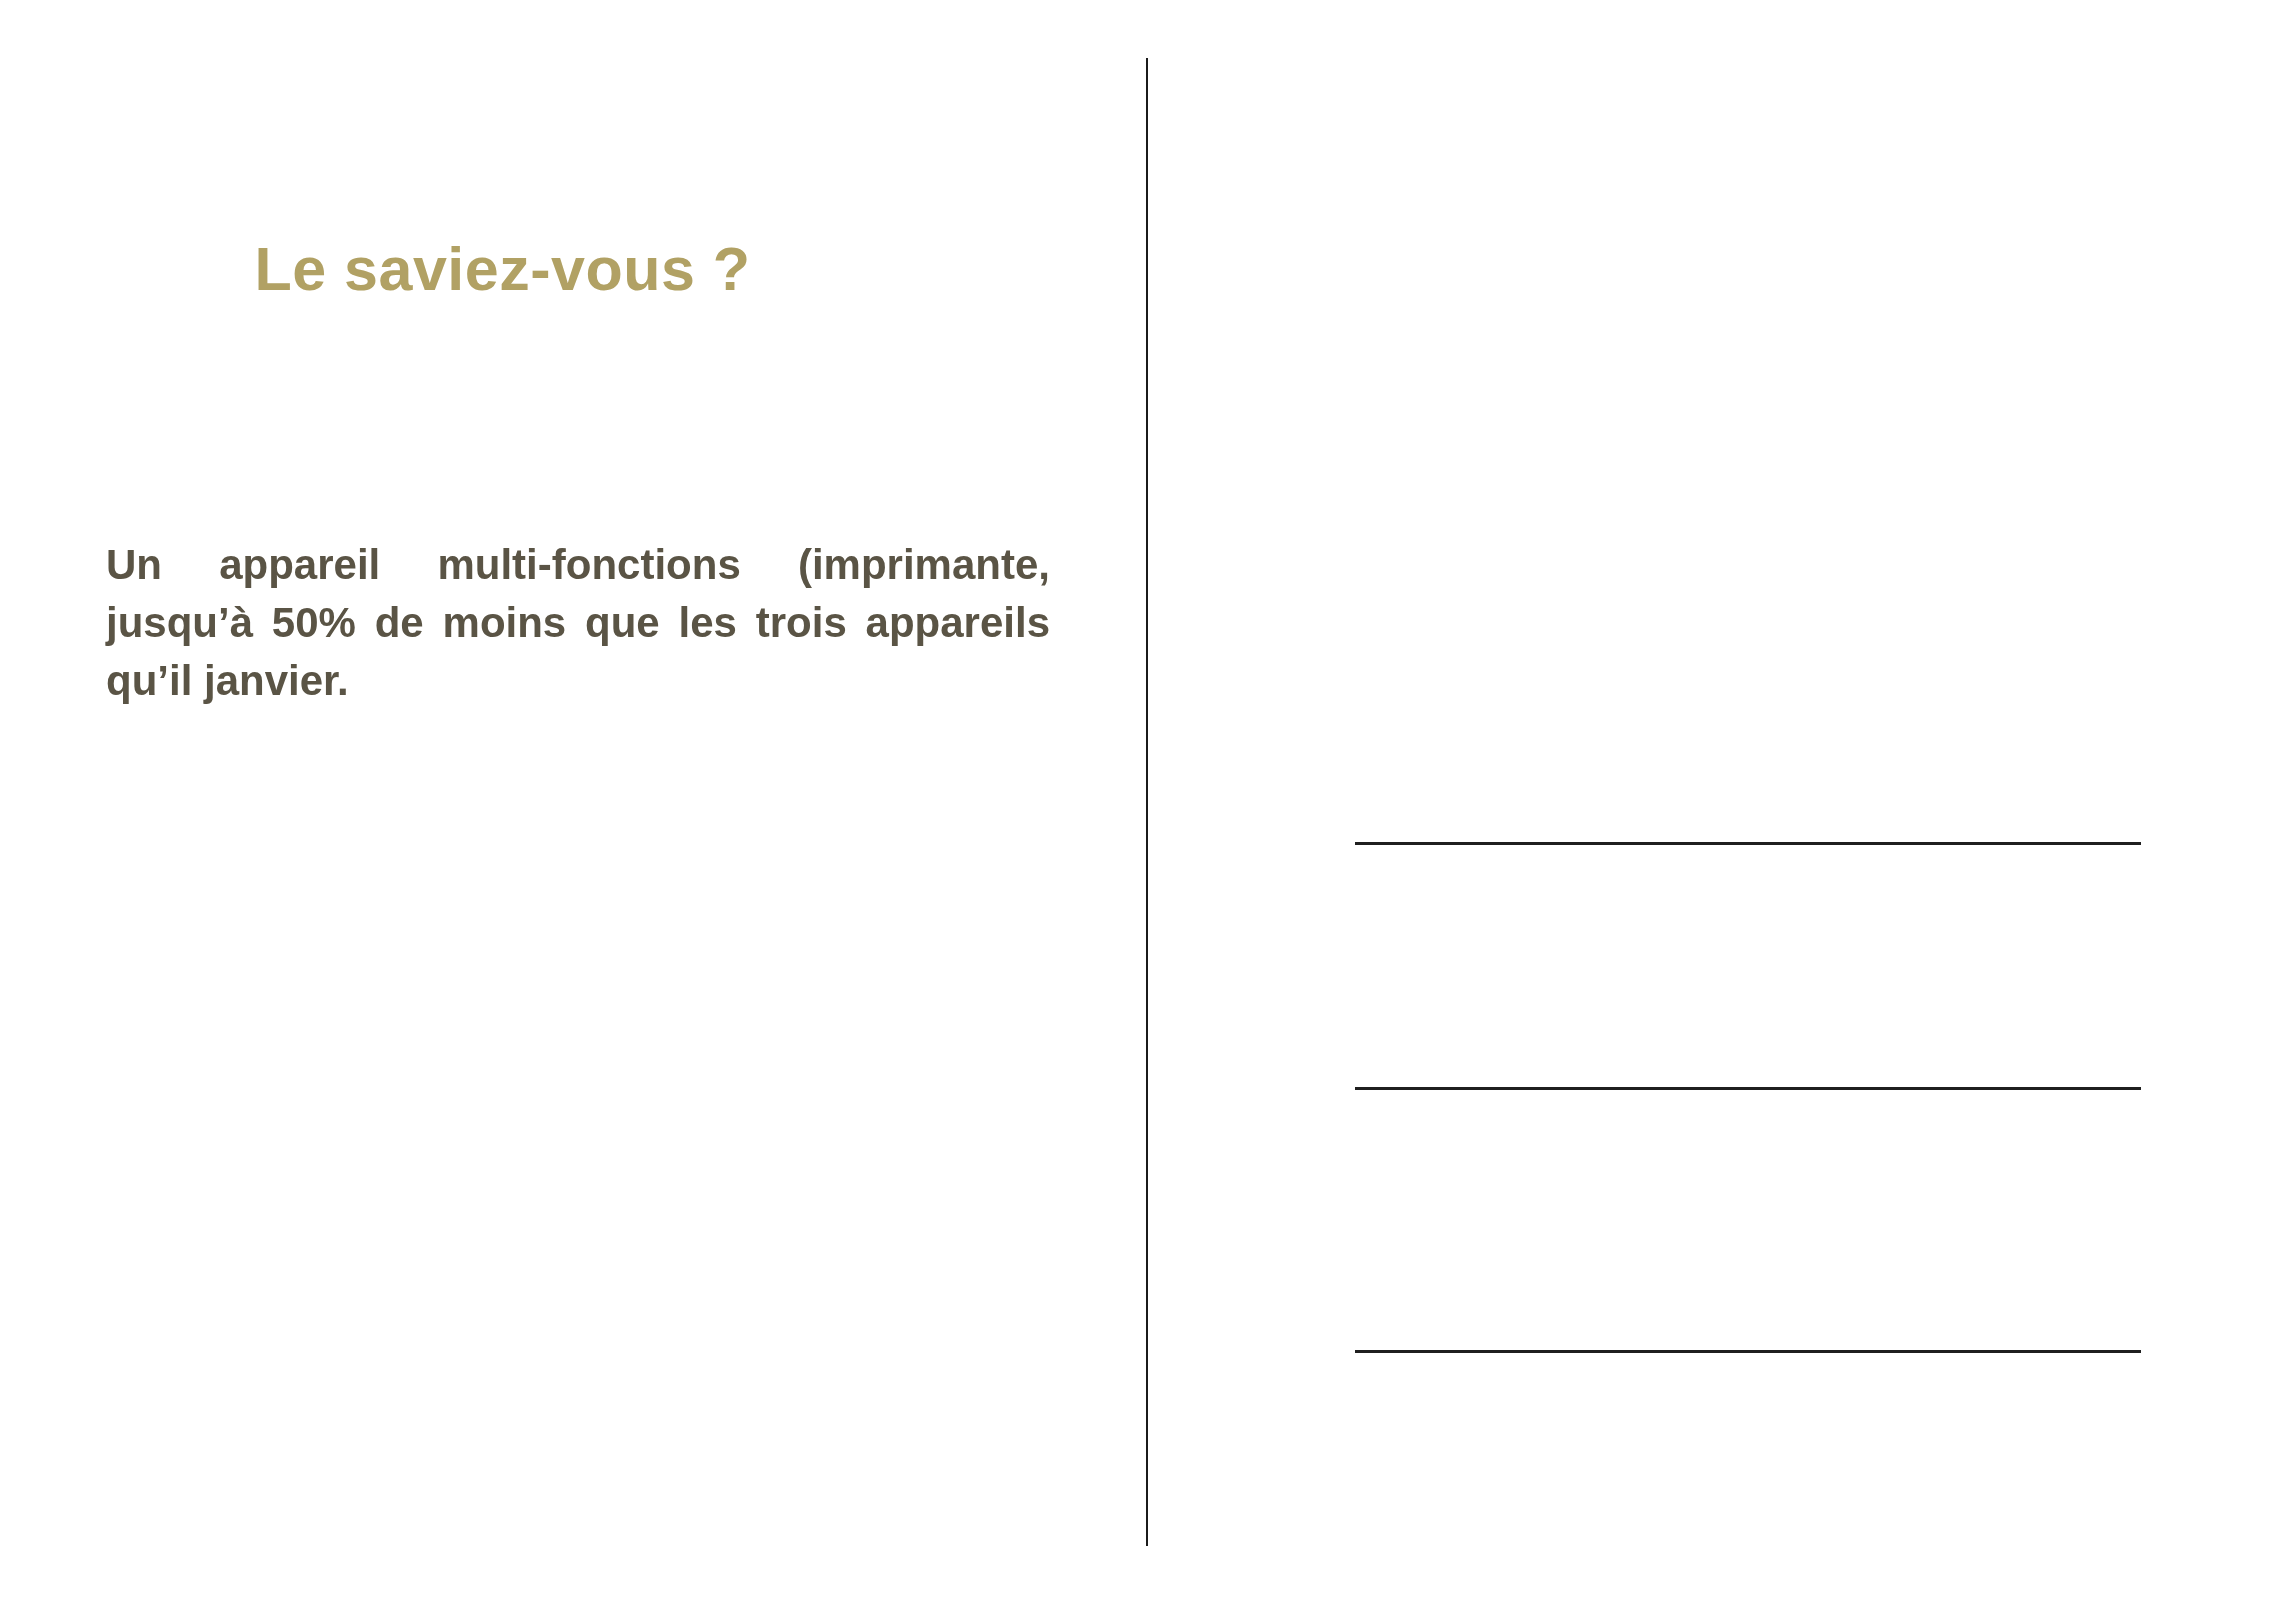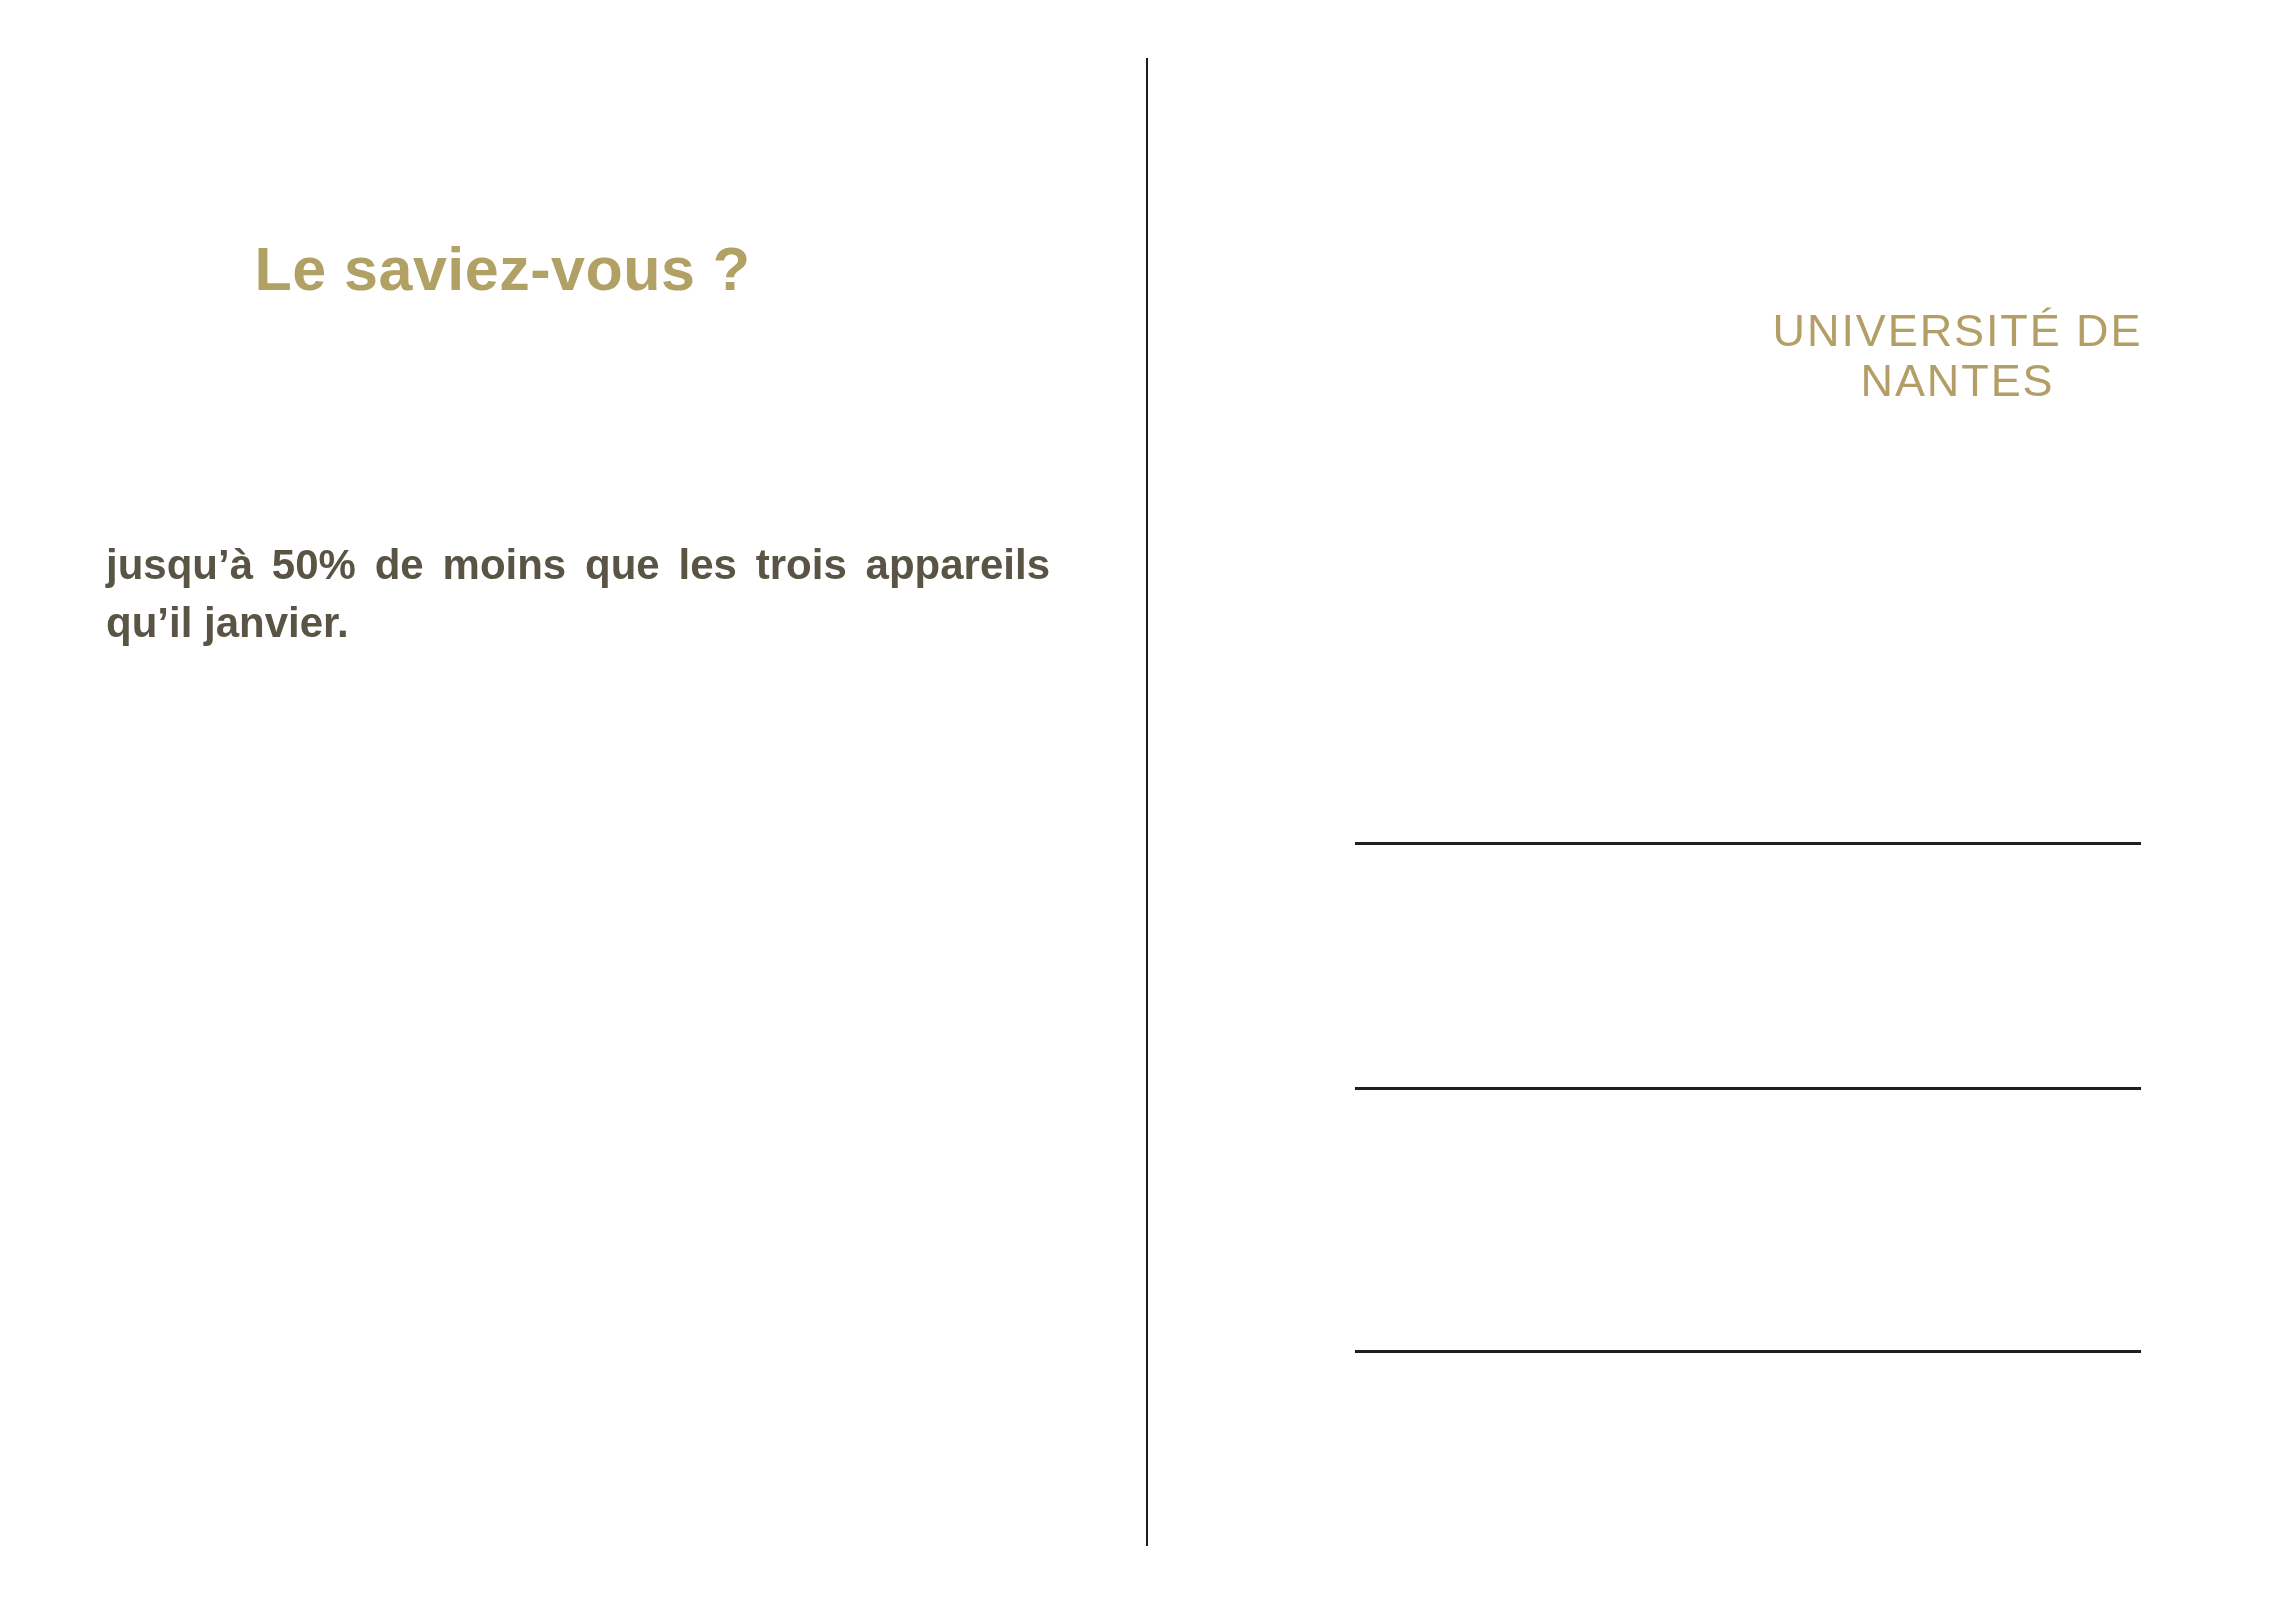--- a/index.html
+++ b/index.html
@@ -108,28 +108,28 @@
   .address-line.l3 { top: 1350px; }
 </style>
 </head>
 <body>
 
 <div class="canvas">
 
   <div class="title">Le saviez-vous ?</div>
 
   <div class="body-block">
+    <div class="body-line">Un appareil multi-fonctions (imprimante,</div>
     <div class="body-line">jusqu’à 50% de moins que les trois appareils</div>
     <div class="body-line last">qu’il janvier.</div>
   </div>
 
 
   <div class="divider"></div>
 
 
-  <div class="org-name">UNIVERSITÉ DE NANTES</div>
 
   <div class="address-line l1"></div>
   <div class="address-line l2"></div>
   <div class="address-line l3"></div>
 
 </div>
 
 
 </body></html>

